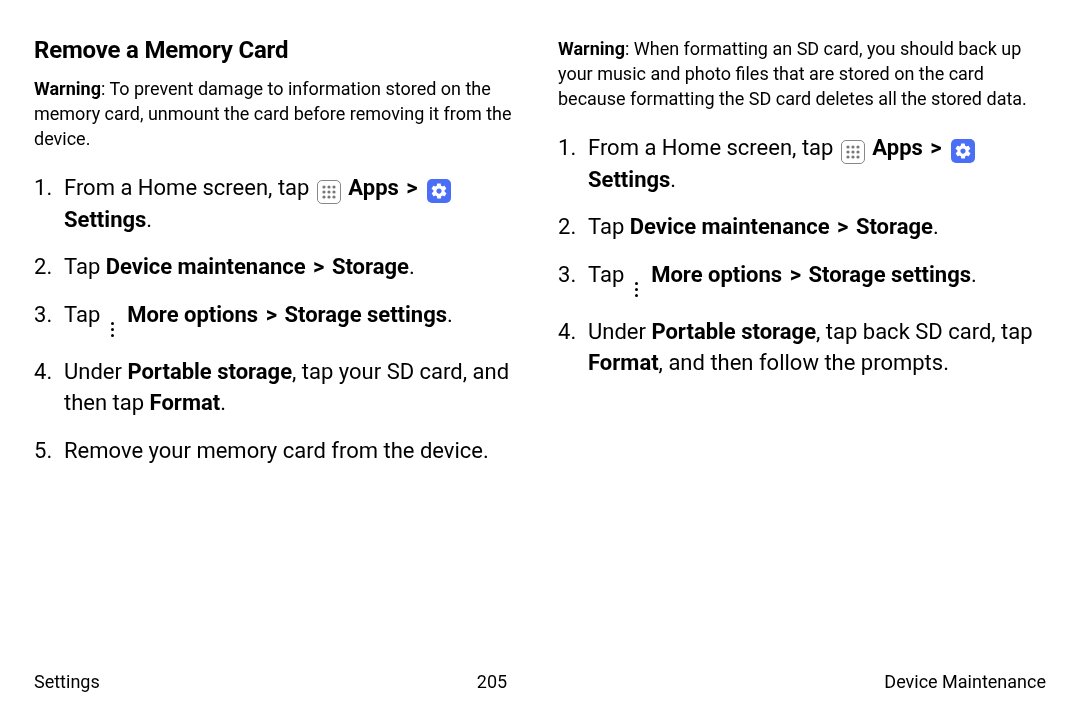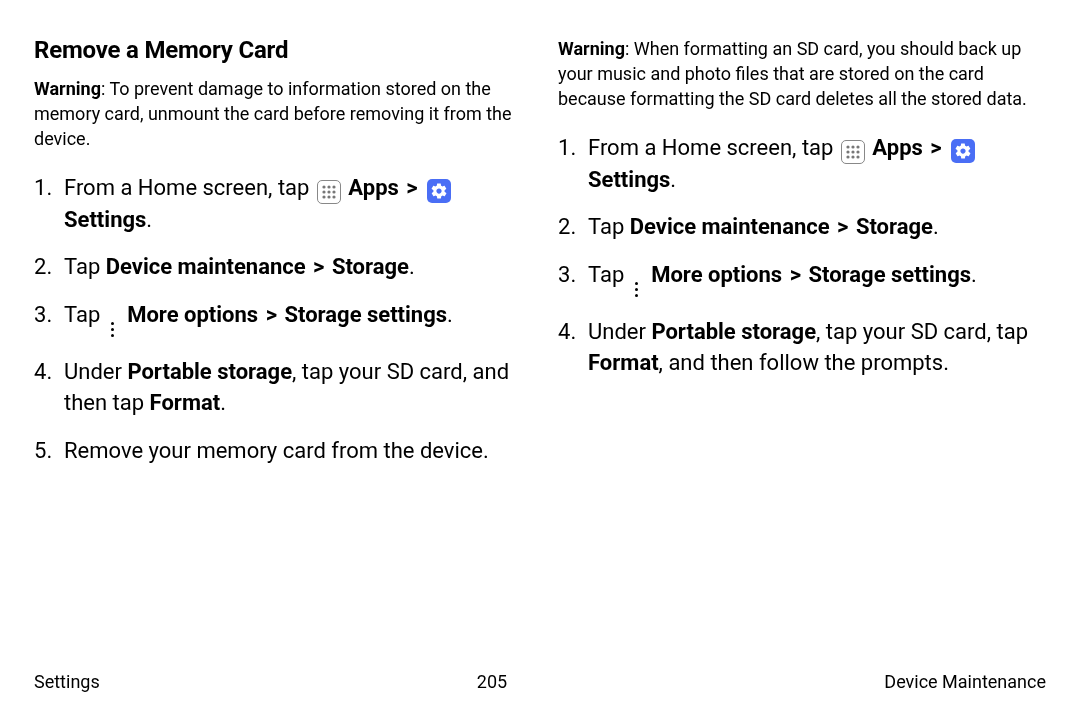--- a/index.html
+++ b/index.html
@@ -196,21 +196,21 @@
         <span>Tap </span><span class="icon-more">
             <span class="dot"></span>
             <span class="dot"></span>
             <span class="dot"></span>
           </span>
         <span class="b">More options</span>
         <span class="sep">&gt;</span>
         <span class="b">Storage settings</span><span>.</span>
       </li>
       <li>
-        <span>Under </span><span class="b">Portable storage</span><span>, tap your SD card, tap </span><span class="b">Format</span><span>, and then follow the prompts.</span>
+        <span>Under </span><span class="b">Portable storage</span><span>, tap back SD card, tap </span><span class="b">Format</span><span>, and then follow the prompts.</span>
       </li>
     </ol>
   </div>
 </div>
 
 <div class="footer">
   <span>Settings</span>
   <span>205</span>
   <span>Device Maintenance</span>
 </div>

